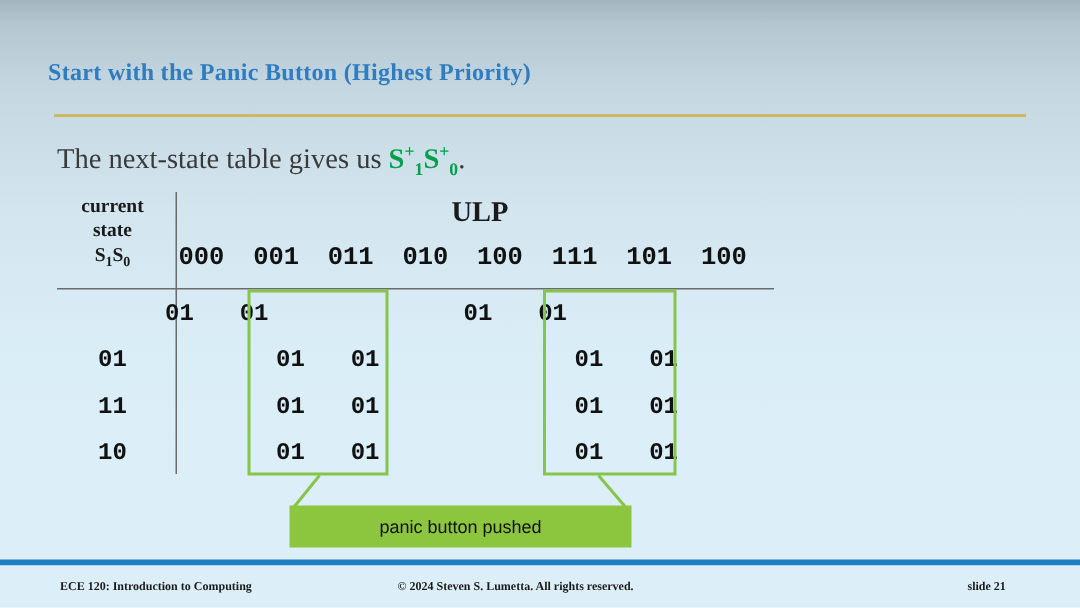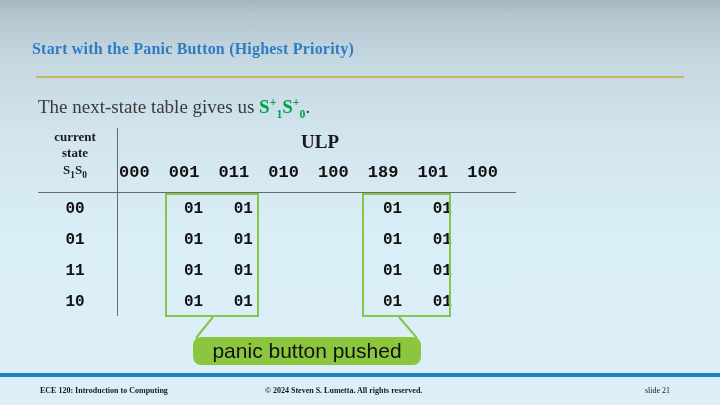--- a/index.html
+++ b/index.html
@@ -190,23 +190,22 @@
     position: absolute;
     left: 193px;
     top: 337px;
     width: 228px;
     height: 28px;
     background: #8cc63f;
     display: flex;
     align-items: center;
     justify-content: center;
     font-family: "Liberation Sans", sans-serif;
-    font-size: 21px;
+    font-size: 12px;
     color: #111111;
-    border-radius: 8px;
   }
   #connectors {
     position: absolute;
     left: 0;
     top: 0;
     width: 720px;
     height: 405px;
     pointer-events: none;
   }
   
@@ -246,21 +245,21 @@
     font-weight: bold;
     color: #1a1a1a;
     white-space: nowrap;
   }
   #footer-slide {
     position: absolute;
     left: 645px;
     top: 386px;
     font-family: "Liberation Serif", serif;
     font-size: 8px;
-    font-weight: normal;
+    font-weight: bold;
     color: #1a1a1a;
     white-space: nowrap;
   }
 </style>
 </head>
 <body>
 
 <div id="slide">
 
   <div id="title">Start with the Panic Button (Highest Priority)</div>
@@ -279,30 +278,29 @@
     </div>
 
     <div id="ulp-head">ULP</div>
 
     <div id="ulp-cols">
       <div class="ucol">000</div>
       <div class="ucol">001</div>
       <div class="ucol">011</div>
       <div class="ucol">010</div>
       <div class="ucol">100</div>
-      <div class="ucol">189</div>
+      <div class="ucol">111</div>
       <div class="ucol">101</div>
       <div class="ucol">100</div>
     </div>
 
     <div id="col-divider"></div>
     <div id="header-rule"></div>
 
     <div class="row" style="top:195px;">
-      <div class="state-cell">00</div>
       <div class="cells">
         <div class="c"></div>
         <div class="c">01</div>
         <div class="c">01</div>
         <div class="c"></div>
         <div class="c"></div>
         <div class="c">01</div>
         <div class="c">01</div>
         <div class="c"></div>
       </div>

